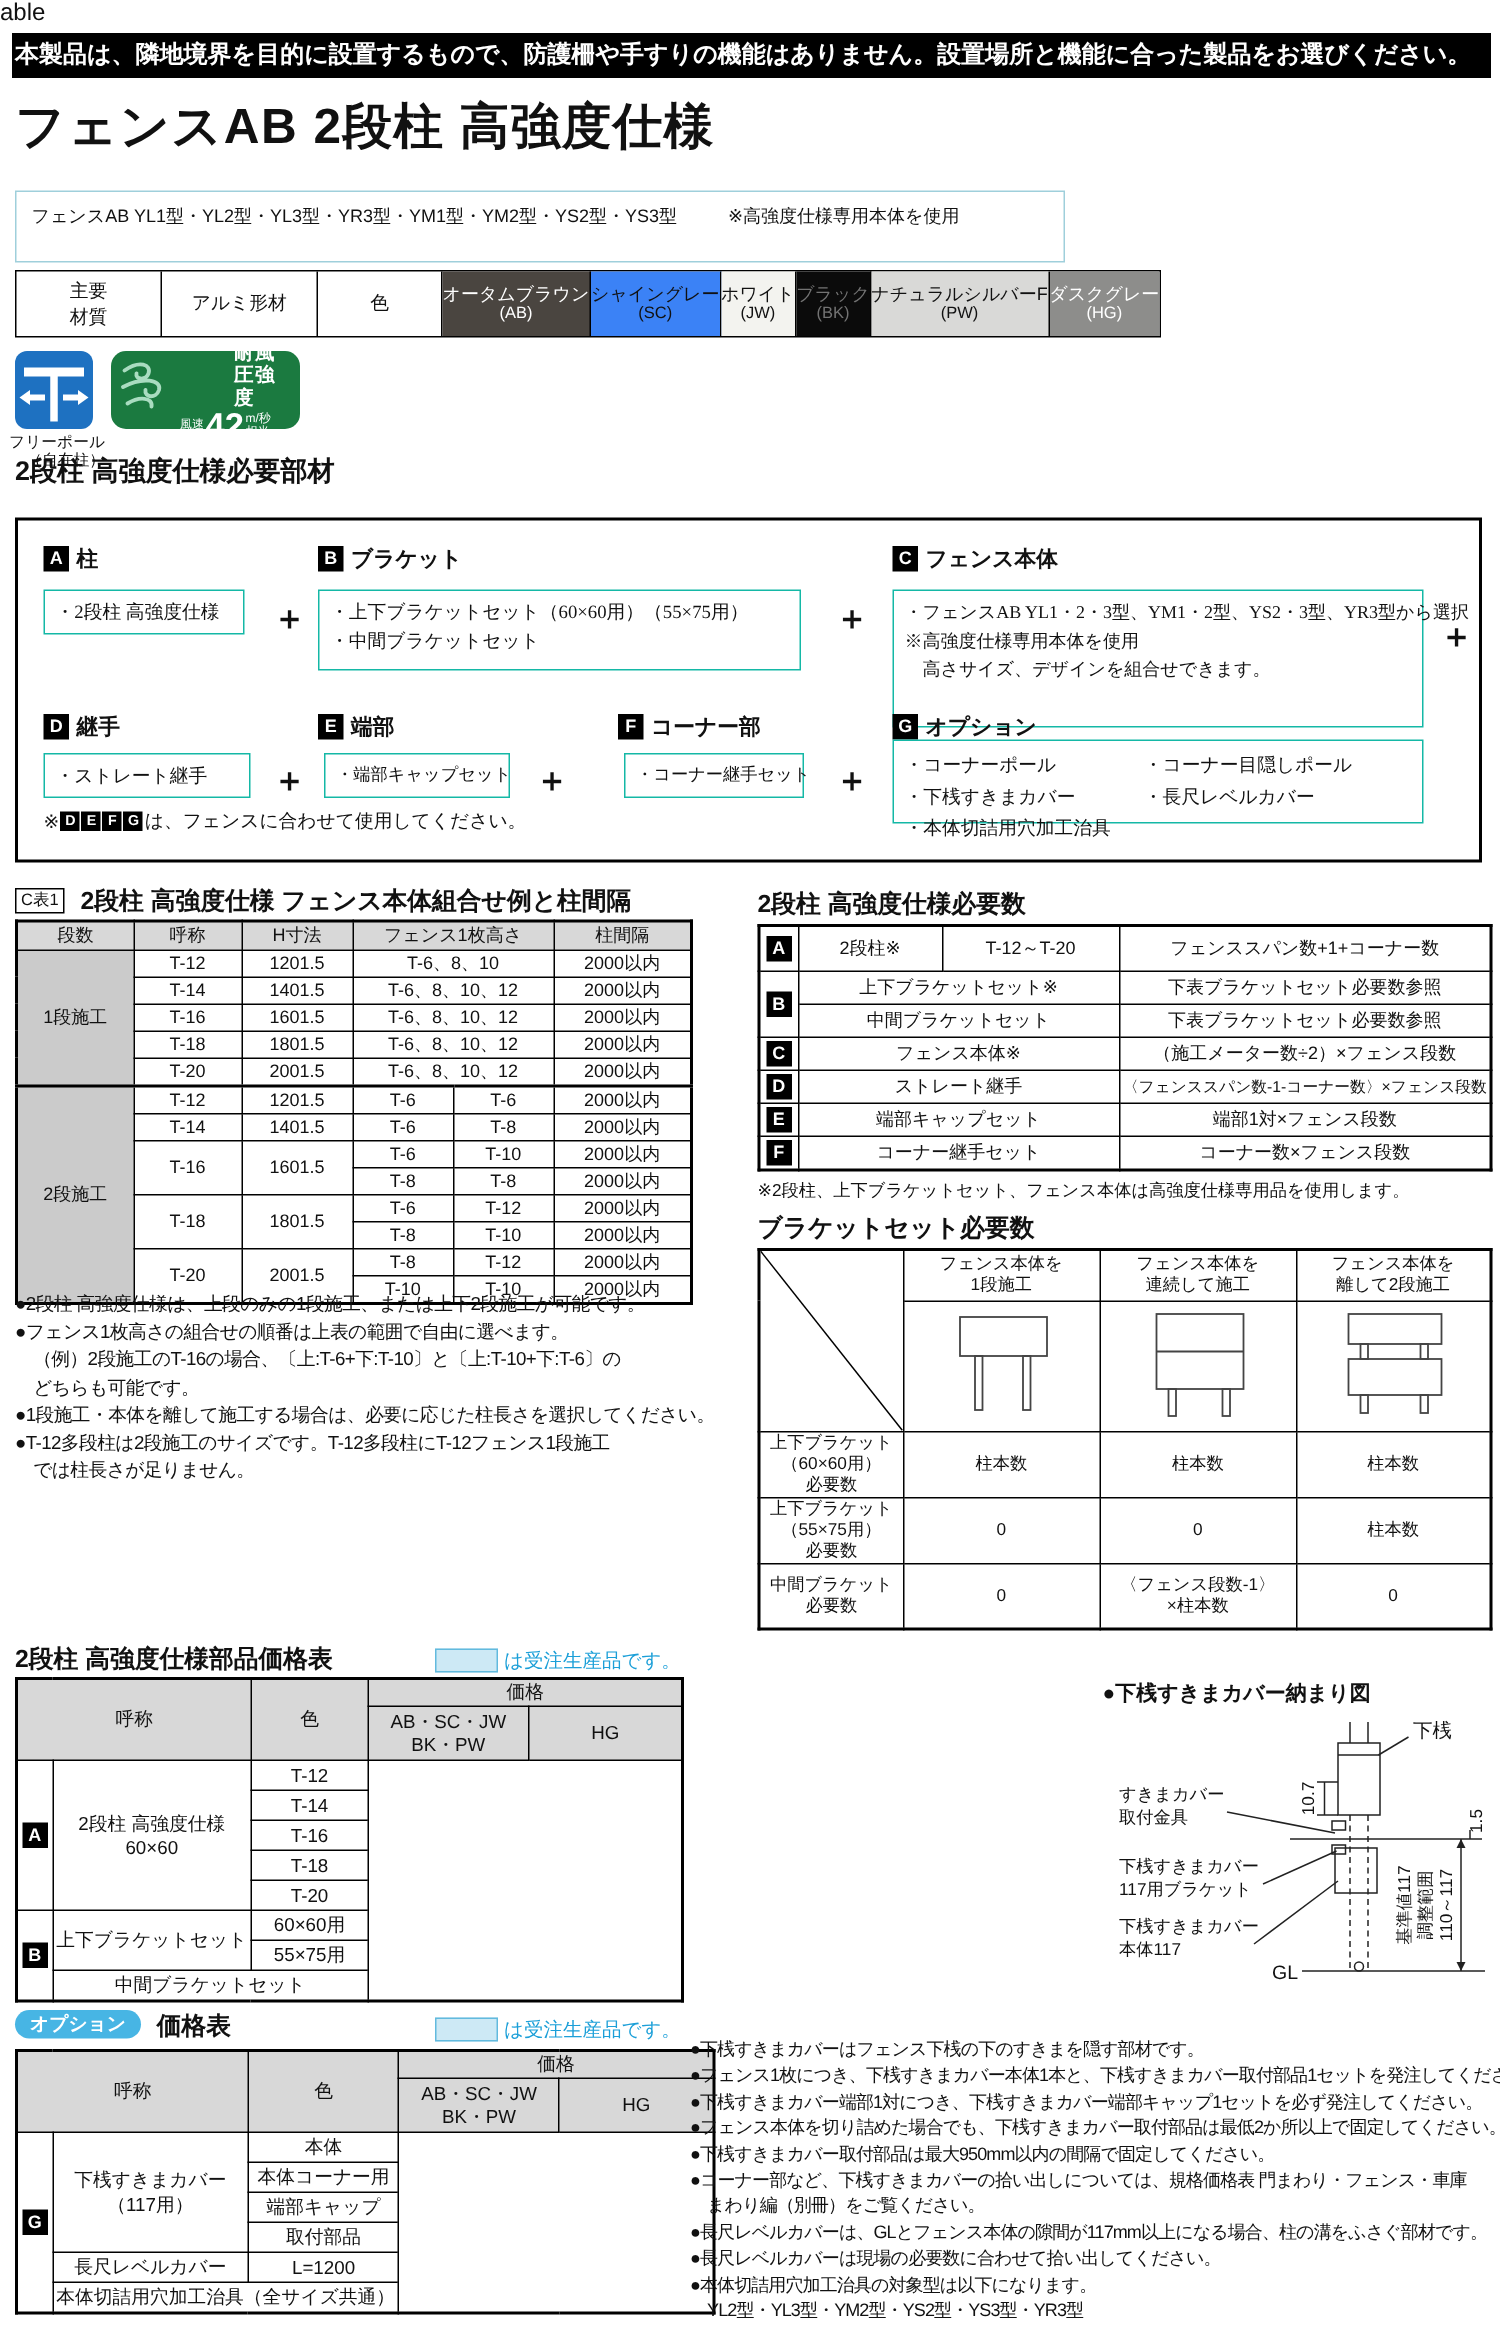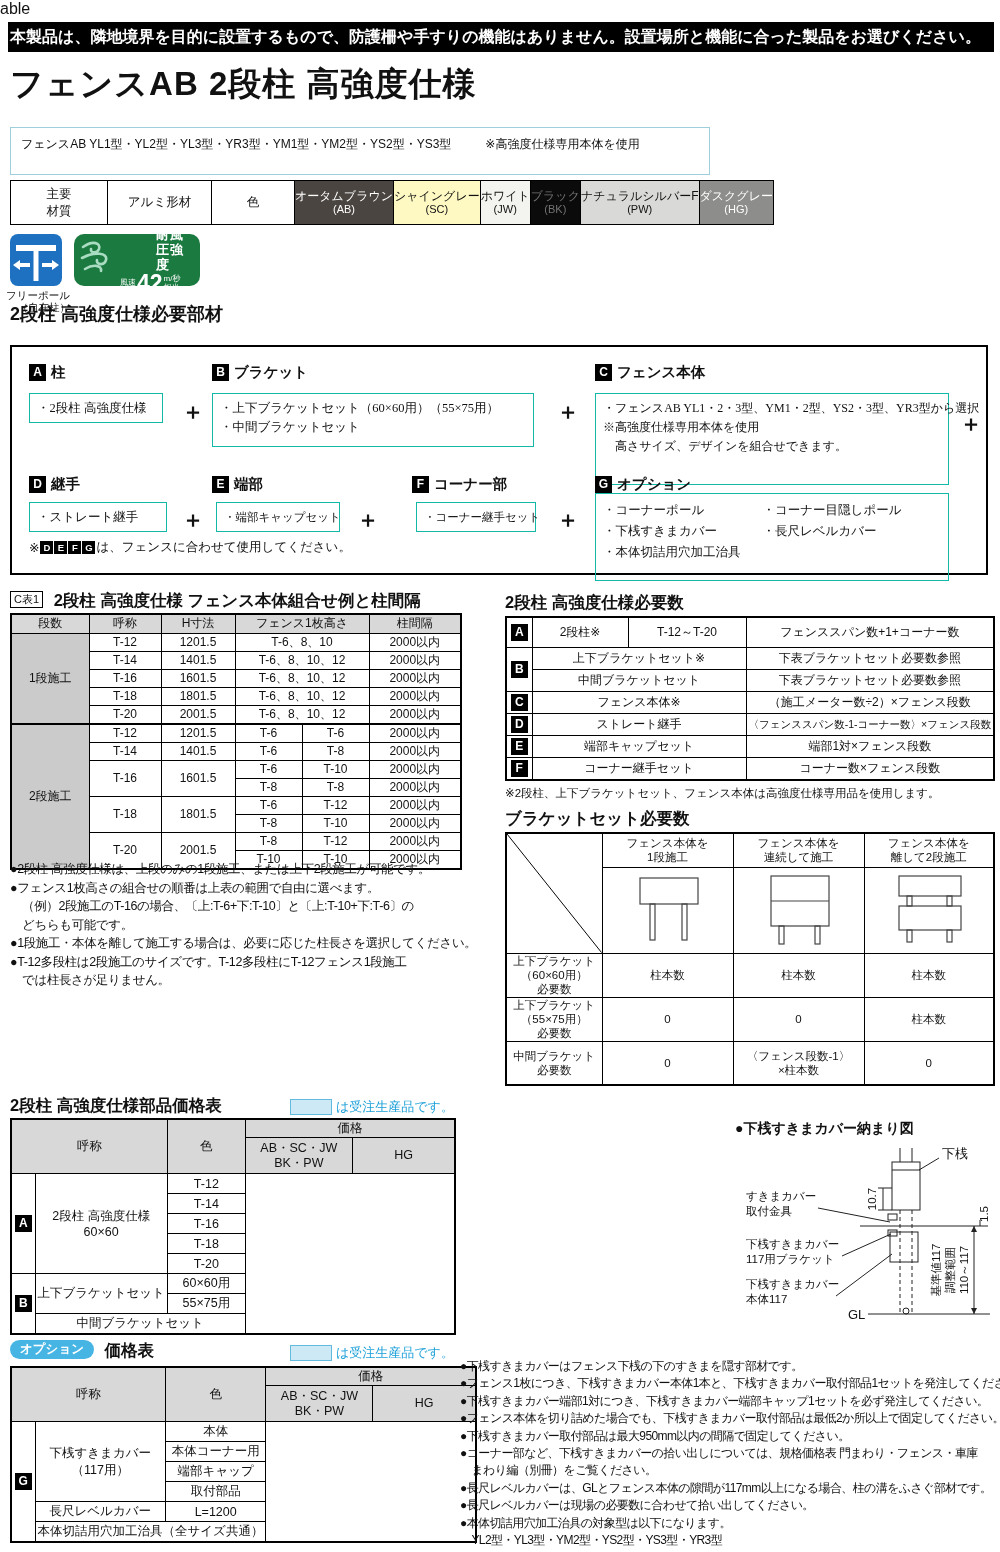--- a/index.html
+++ b/index.html
@@ -120,21 +120,21 @@
     <div class="cell" style="width:97px">
       <span class="blk">主要</span>
       <span class="blk">材質</span>
     </div>
     <div class="cell" style="width:104px">アルミ形材</div>
     <div class="cell" style="width:83px">色</div>
     <div class="cell" style="background:#4a4540;color:#ffffff">
       <span class="nm">オータムブラウン</span>
       <span class="cd">(AB)</span>
     </div>
-    <div class="cell" style="background:#fef9c3;color:#111111">
+    <div class="cell" style="background:#3b82f6;color:#111111">
       <span class="nm">シャイングレー</span>
       <span class="cd">(SC)</span>
     </div>
     <div class="cell" style="background:#f3f3ef;color:#111111">
       <span class="nm">ホワイト</span>
       <span class="cd">(JW)</span>
     </div>
     <div class="cell" style="background:#0b0b0b;color:#737373">
       <span class="nm">ブラック</span>
       <span class="cd">(BK)</span>
@@ -246,21 +246,21 @@
     </div>
     <div class="pbox" style="left:404px;top:155px;width:120px;height:30px;font-size:11.5px">
       <span>・コーナー継手セット</span>
     </div>
     <div class="plus" style="left:545px;top:158px">＋</div>
 
     <div class="phead" style="left:583px;top:128px">
       <span class="chip">G</span>
       <span>オプション</span>
     </div>
-    <div class="pbox" style="left:583px;top:146px;width:354px;height:88px;padding-top:6px">
+    <div class="pbox" style="left:583px;top:146px;width:354px;height:56px;padding-top:6px">
       <div class="gcols">
         <div>
           <span class="blk">・コーナーポール</span>
           <span class="blk">・下桟すきまカバー</span>
           <span class="blk">・本体切詰用穴加工治具</span>
         </div>
         <div>
           <span class="blk">・コーナー目隠しポール</span>
           <span class="blk">・長尺レベルカバー</span>
         </div>

